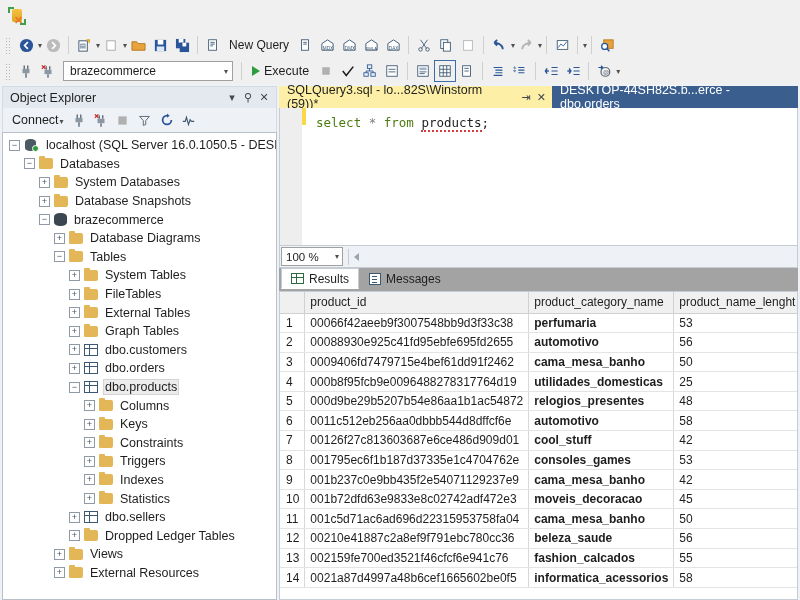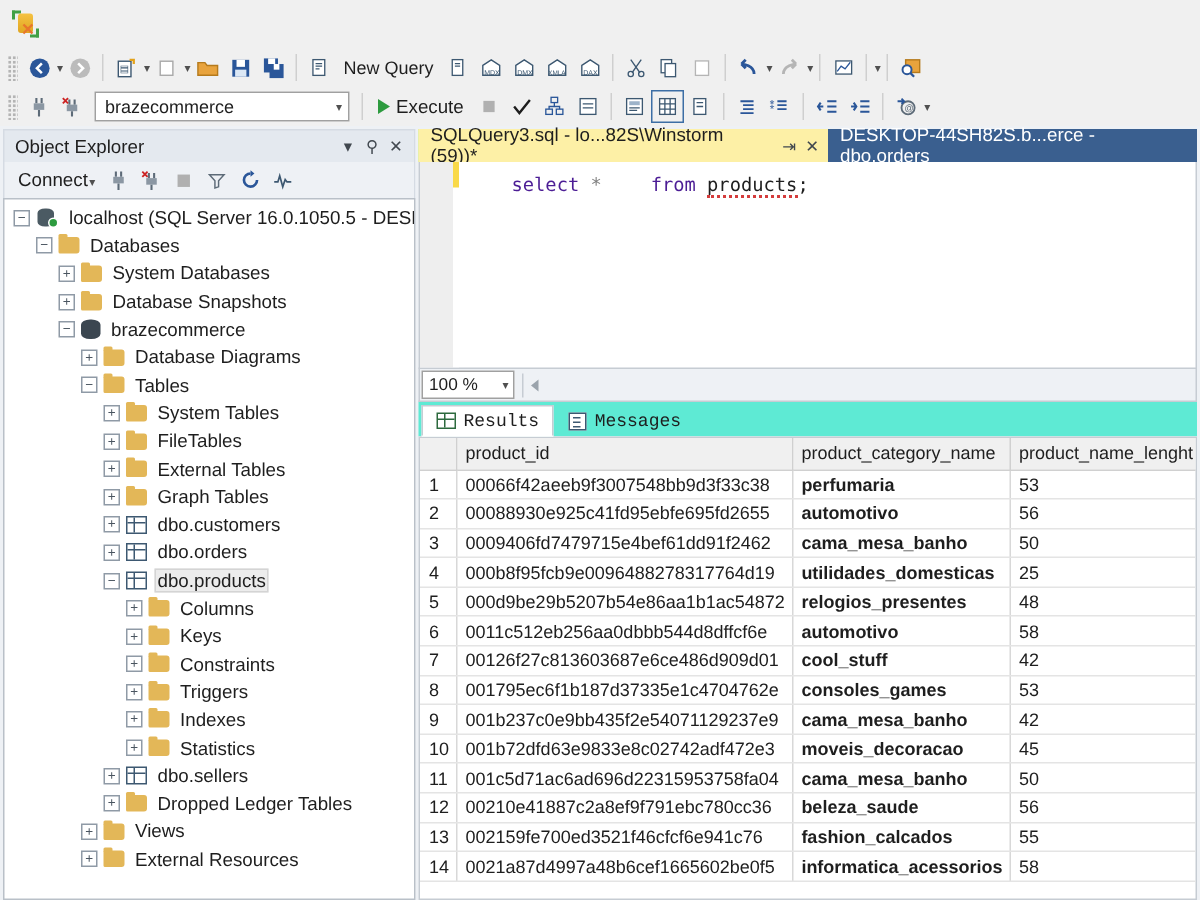--- a/index.html
+++ b/index.html
@@ -125,37 +125,37 @@
     flex: 0 0 138px; background: #ffffff; display: flex; border: 1px solid #c6ccd3; border-top: none;
     position: relative; overflow: hidden;
   }
   .ed-gutter { width: 22px; flex: 0 0 22px; background: #eeeeee; }
   .ed-change { width: 4px; flex: 0 0 4px; background: #ffffff; }
   .ed-change .mark { width: 4px; height: 17px; background: #f9d949; }
   .ed-code {
     flex: 1 1 auto; padding: 6px 0 0 10px; font-family: "DejaVu Sans Mono", monospace;
     font-size: 12.5px; line-height: 17px; white-space: pre;
   }
-  .kw { color: #4c1d95; margin-left: 25px; }
+  .kw { color: #4d7c0f; }
   .op { color: #808080; }
   .ident { color: #1e1e1e; border-bottom: 2px dotted #d43c3c; }
 
   .zoombar {
     height: 22px; background: #eef1f5; display: flex; align-items: center; flex: 0 0 22px;
     border: 1px solid #c6ccd3; border-top: none; padding-left: 1px;
   }
   .zoom-combo {
     width: 62px; height: 19px; background: #fff; border: 1px solid #a0a0a0; display: flex;
     align-items: center; justify-content: space-between; padding: 0 3px 0 4px; font-size: 11.5px;
   }
   .zsep { width: 1px; height: 16px; background: #c6ccd3; margin: 0 5px; }
   .ltri { width:0;height:0;border-right:5px solid #9aa3ac;border-top:4px solid transparent;border-bottom:4px solid transparent;}
 
-  .res-tabs { height: 23px; display: flex; align-items: flex-end; flex: 0 0 23px; background: #5eead4;
-     padding-left: 2px; font-family: Liberation Mono, monospace; }
+  .res-tabs { height: 23px; display: flex; align-items: flex-start; flex: 0 0 23px; background: #a3a3a3;
+     padding-left: 2px; }
   .rtab { display: flex; align-items: center; gap: 5px; height: 21px; padding: 0 9px;
      font-size: 12px; cursor: default; border: 1px solid transparent; }
   .rtab.active { background: #ffffff; border: 1px solid #c6ccd3; border-bottom-color: #ffffff; position: relative; z-index:2;}
   .grid-ic { width: 13px; height: 11px; border: 1px solid #2d6a3e; position: relative; background:#fff;}
   .grid-ic:before{content:'';position:absolute;left:0;right:0;top:3px;height:1px;background:#2d6a3e;}
   .grid-ic:after{content:'';position:absolute;top:0;bottom:0;left:4px;width:1px;background:#2d6a3e;}
   .msg-ic { width: 12px; height: 12px; border: 1px solid #3d5871; background:#fff; position: relative; }
   .msg-ic:before{content:'';position:absolute;left:2px;top:2px;width:5px;height:1px;background:#3d5871;
      box-shadow:0 3px 0 #3d5871, 0 6px 0 #3d5871;}
 

